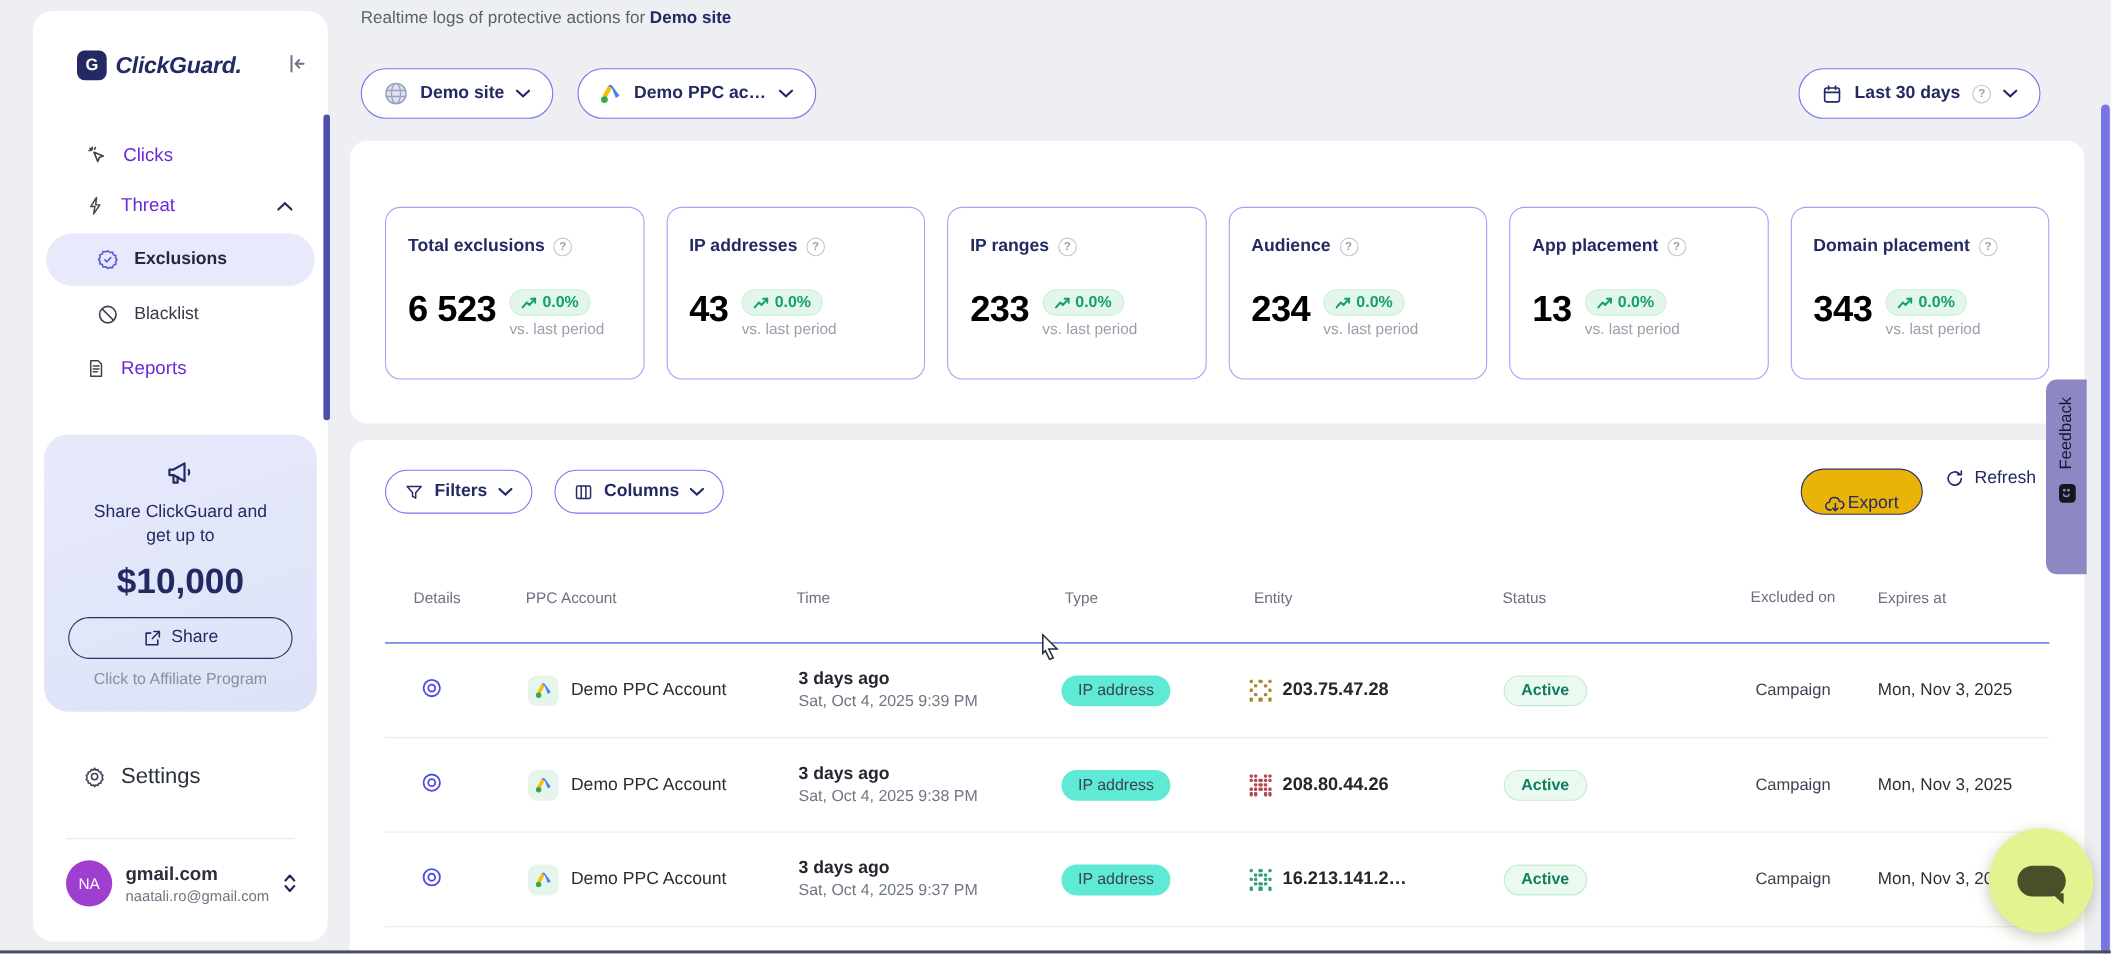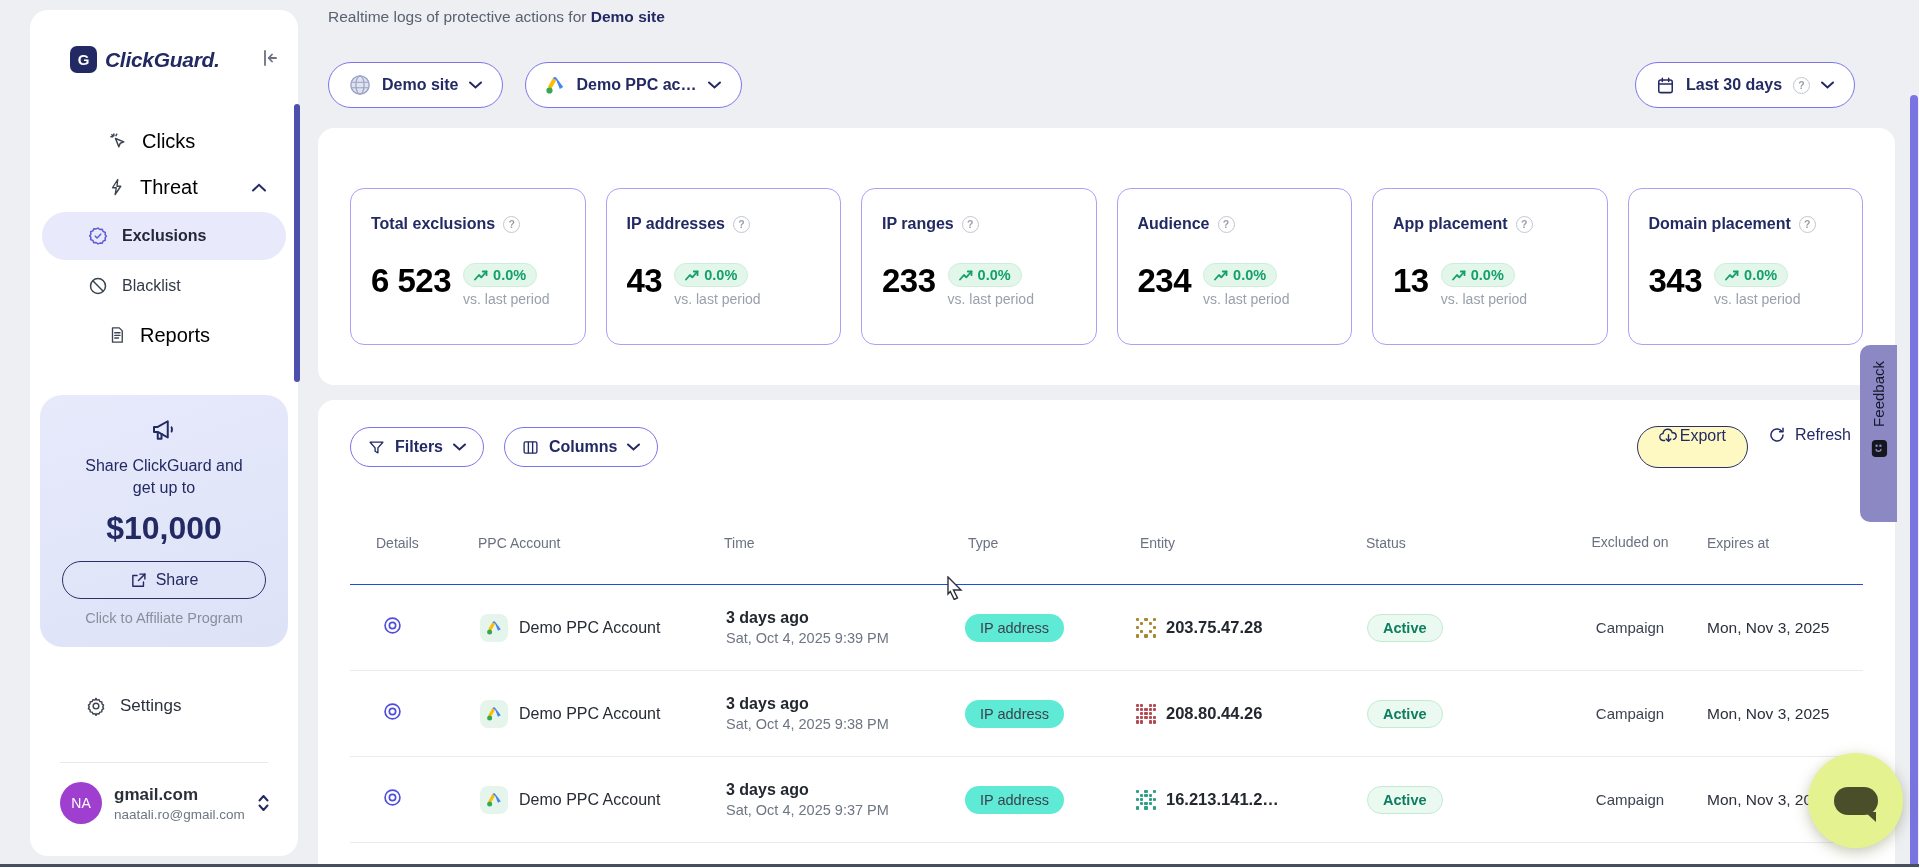--- a/index.html
+++ b/index.html
@@ -9,38 +9,38 @@
 
   
   .sidebar { position:absolute; left:30px; top:10px; width:268px; height:846px;
     background:#fff; border-radius:18px; }
   .logo-row { position:absolute; left:40px; top:36px; display:flex; align-items:center; gap:8px; }
   .logo-badge { width:27px; height:27px; background:#232a63; border-radius:7px;
     display:flex; align-items:center; justify-content:center; color:#fff; font-weight:bold; font-size:15px; }
   .brand-name { font-size:21px; font-weight:800; color:#232a63; letter-spacing:-0.3px;font-style:italic; }
   .collapse-btn { position:absolute; right:18px; top:38px; cursor:pointer; }
   .menu { position:absolute; left:0; top:108px; width:100%; }
-  .menu-item { height:46px; display:flex; align-items:center; gap:14px; padding-left:78px;
-    font-size:20px; color:#000000; cursor:pointer; position:relative; }
+  .menu-item { height:46px; display:flex; align-items:center; gap:14px; padding-left:48px;
+    font-size:17px; color:#6d28d9; cursor:pointer; position:relative; }
   .menu-item .chev { position:absolute; right:32px; }
   .submenu-item { height:48px; margin:2px 12px; border-radius:24px; display:flex; align-items:center;
     gap:14px; padding-left:46px; font-size:16px; color:#333a46; cursor:pointer; }
   .submenu-item.active { background:#e9e9fc; color:#23283a; font-weight:600; }
   .sb-scrollbar { position:absolute; left:294px; top:104px; width:6px; height:278px;
     background:#4d4fae; border-radius:3px; }
   .promo { position:absolute; left:10px; top:385px; width:248px; height:252px;
     background:linear-gradient(160deg,#e7eafb,#dde2f7); border-radius:22px; text-align:center; padding-top:20px; }
   .promo-title { margin-top:10px; font-size:16px; color:#232a63; line-height:1.35; }
   .promo-amount { margin-top:12px; font-size:32px; font-weight:700; color:#232a63; }
   .share-btn { margin:14px auto 0; width:204px; height:38px; border:1.5px solid #2b3166; border-radius:20px;
     background:transparent; display:flex; align-items:center; justify-content:center; gap:9px;
     font-size:16px; color:#232a63; cursor:pointer; }
   .affiliate-note { margin-top:11px; font-size:14.5px; color:#8a8f9b; }
-  .settings-row { position:absolute; left:56px; top:676px; height:40px; display:flex; align-items:center;
-    gap:14px; font-size:17px; color:#2b313c; cursor:pointer; }
+  .settings-row { position:absolute; left:46px; top:676px; height:40px; display:flex; align-items:center;
+    gap:14px; font-size:20px; color:#2b313c; cursor:pointer; }
   .sb-divider { position:absolute; left:30px; top:752px; width:208px; height:1px; background:#e6e8ec; }
   .user-row { position:absolute; left:30px; top:772px; width:210px; display:flex; align-items:center; gap:12px; cursor:pointer; }
   .avatar { width:42px; height:42px; border-radius:50%; background:#9e3fcf; color:#fff;
     display:flex; align-items:center; justify-content:center; font-size:14px; flex:0 0 42px; }
   .user-name { font-size:17px; font-weight:700; color:#2a2f3a; }
   .user-email { font-size:13.5px; color:#6e7583; margin-top:2px; }
   .user-caret { margin-left:auto; }
 
   
   .subtitle { position:absolute; left:328px; top:8px; font-size:15.5px; color:#5a6170; }
@@ -65,22 +65,22 @@
   .help-dot { width:17px; height:17px; border:1.5px solid #c2c7cf; border-radius:50%; color:#9aa0ab;
     font-size:10.5px; font-weight:700; display:inline-flex; align-items:center; justify-content:center; flex:0 0 17px; }
 
   
   .table-card { position:absolute; left:318px; top:400px; width:1577px; height:560px;
     background:#fff; border-radius:16px; padding:26px 32px 0; }
   .toolbar { display:flex; align-items:center; }
   .tool-pill { height:40px; border:1.5px solid #7b74ec; border-radius:21px; background:#fff;
     display:flex; align-items:center; gap:10px; padding:0 17px; font-size:16px; font-weight:600;
     color:#232a63; cursor:pointer; margin-right:20px; }
-  .export-btn { margin-left:auto; height:42px; border:1.5px solid #2b3166; border-radius:22px; background:#fef9c3;
-    display:flex; align-items:flex-start; gap:2px; padding:0 21px; font-size:16px; color:#232a63; cursor:pointer; }
+  .export-btn { margin-left:auto; height:42px; border:1.5px solid #2b3166; border-radius:22px; background:#eab308;
+    display:flex; align-items:flex-end; gap:2px; padding:0 21px; font-size:16px; color:#232a63; cursor:pointer; }
   .refresh-btn { height:42px; display:flex; align-items:flex-start; gap:9px; padding:0 12px; margin-left:8px;
     font-size:16px; color:#232a63; background:none; border:none; cursor:pointer; }
 
   .grid-cols { display:grid; grid-template-columns:110px 255px 245px 170px 230px 200px 140px 160px; }
   .thead { margin-top:34px; height:83px; align-items:center; border-bottom:1px solid #1d4ed8;
     font-size:14px; color:#6a7180; }
   .th { padding-left:10px; }
   .th-details { padding-left:26px; } .th-ppc { padding-left:18px; } .th-time { padding-left:9px; }
   .th-type { padding-left:8px; } .th-entity { padding-left:10px; } .th-status { padding-left:6px; }
   .th-excluded { text-align:center; line-height:1.25; padding:0 14px; } .th-expires { padding-left:7px; }

